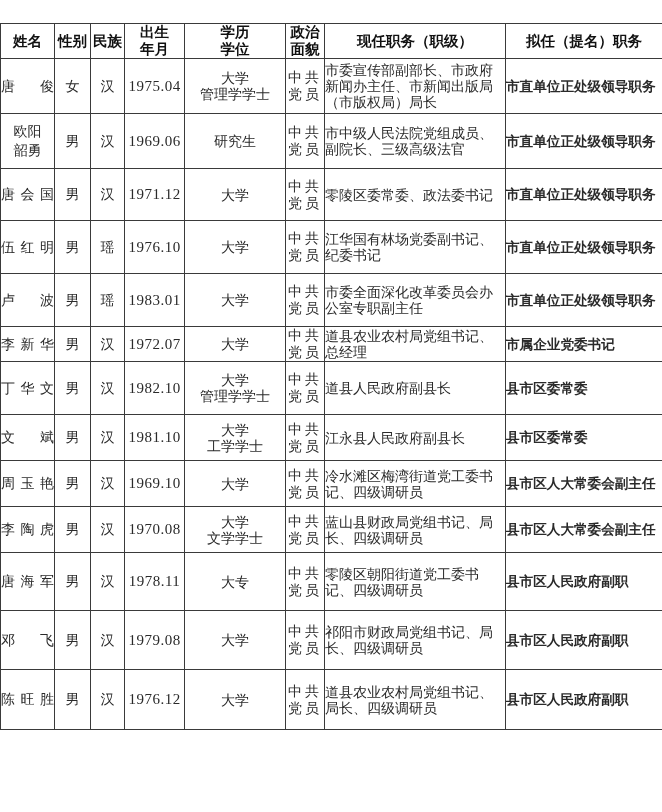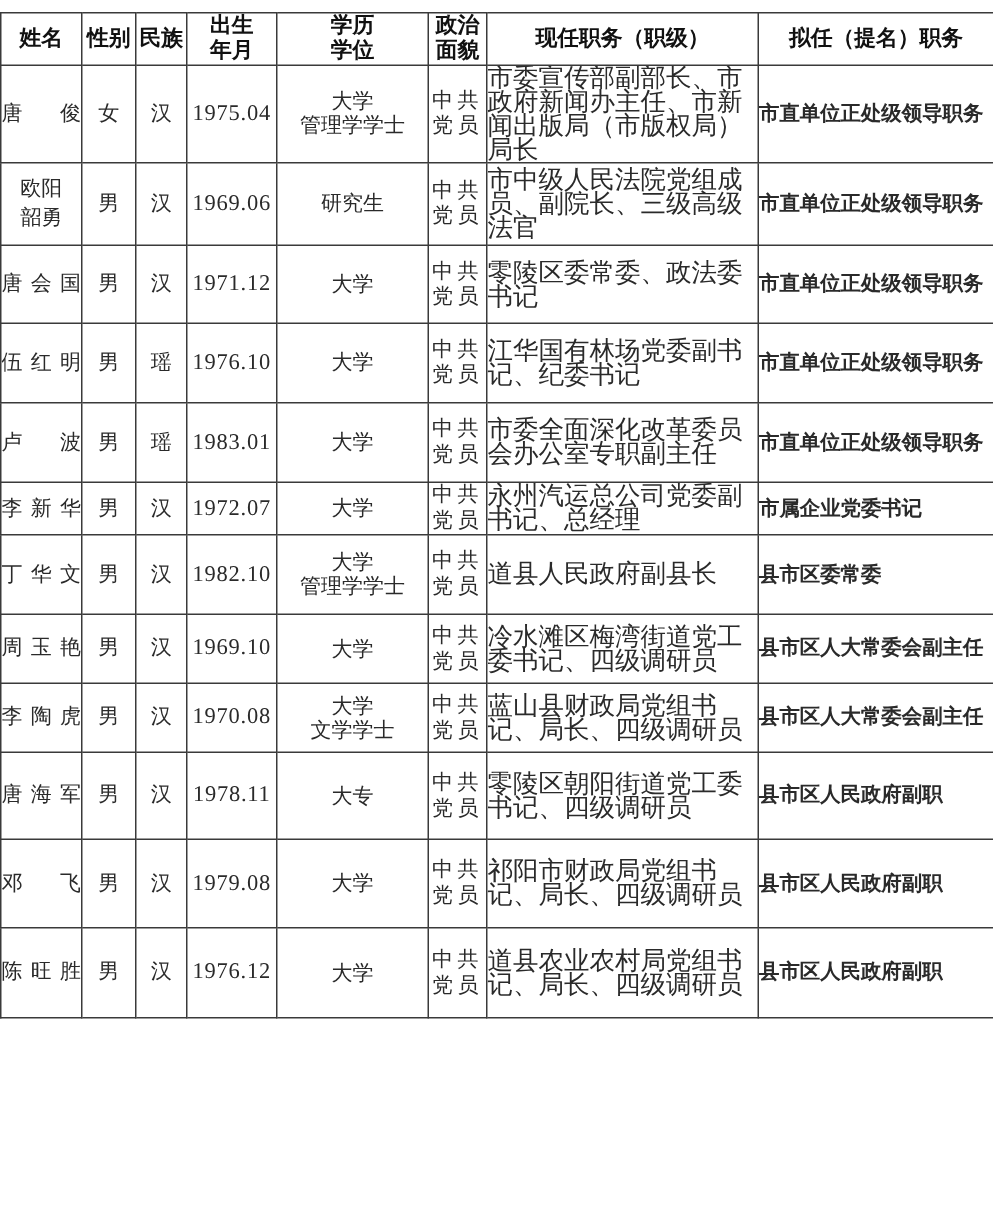--- a/index.html
+++ b/index.html
@@ -1,18 +1,18 @@
 <!DOCTYPE html>
 <html><head>
 <meta charset="utf-8">
 <style>
   html, body { margin: 0; padding: 0; background: #ffffff; }
   body { width: 662px; height: 812px; overflow: hidden; position: relative; }
   table.roster {
-    position: absolute; left: 0; top: 8px;
+    position: absolute; left: 0; top: 23px;
     border-collapse: collapse;
     table-layout: fixed;
     width: 662px;
     font-family: "DejaVu Serif", "Liberation Serif", serif;
     color: #2a2a2a;
   }
   table.roster td, table.roster th {
     border: 1px solid #3a3a3a;
     padding: 0;
     overflow: hidden;
@@ -27,21 +27,21 @@
     text-align: center;
     height: 34px;
   }
   td { font-size: 14px; line-height: 17px; }
   td.name { text-align: justify; text-align-last: justify; padding: 0 2px 0 3px; }
   td.name.two { text-align: center; text-align-last: center; line-height: 19px; }
   td.c { text-align: center; }
   td.birth { font-family: "Liberation Serif", "DejaVu Serif", serif; font-size: 15px; text-align: center; letter-spacing: 0.5px; }
   td.edu { text-align: center; line-height: 16px; }
   td.party { text-align: center; line-height: 17px; letter-spacing: 3px; padding-left: 3px; }
-  td.pos { text-align: left; font-size: 17px; line-height: 16px; padding: 0 1px 0 2px; }
+  td.pos { text-align: left; font-size: 14px; line-height: 16px; padding: 0 1px 0 2px; }
   td.prop { text-align: left; font-size: 13.6px; padding-left: 2px; white-space: nowrap; font-weight: bold; }
   .stack span { display: block; text-align: center; }
 </style>
 </head>
 <body>
 
 <table class="roster">
   <colgroup>
     <col style="width:54px">
       <col style="width:36px">
@@ -148,37 +148,53 @@
       <tr style="height: 30px;">
         <td class="name">李新华</td>
         <td class="c">男</td>
         <td class="c">汉</td>
         <td class="birth">1972.07</td>
         <td class="edu">大学</td>
         <td class="party stack">
           <span>中共</span>
           <span>党员</span>
         </td>
-        <td class="pos">永州汽运总公司党委副书记、总经理</td>
+        <td class="pos">道县农业农村局党组书记、总经理</td>
         <td class="prop">市属企业党委书记</td>
       </tr>
       <tr style="height: 53px;">
         <td class="name">丁华文</td>
         <td class="c">男</td>
         <td class="c">汉</td>
         <td class="birth">1982.10</td>
         <td class="edu stack">
           <span>大学</span>
           <span>管理学学士</span>
         </td>
         <td class="party stack">
           <span>中共</span>
           <span>党员</span>
         </td>
         <td class="pos">道县人民政府副县长</td>
+        <td class="prop">县市区委常委</td>
+      </tr>
+      <tr style="height: 46px;">
+        <td class="name">文　斌</td>
+        <td class="c">男</td>
+        <td class="c">汉</td>
+        <td class="birth">1981.10</td>
+        <td class="edu stack">
+          <span>大学</span>
+          <span>工学学士</span>
+        </td>
+        <td class="party stack">
+          <span>中共</span>
+          <span>党员</span>
+        </td>
+        <td class="pos">江永县人民政府副县长</td>
         <td class="prop">县市区委常委</td>
       </tr>
       <tr style="height: 46px;">
         <td class="name">周玉艳</td>
         <td class="c">男</td>
         <td class="c">汉</td>
         <td class="birth">1969.10</td>
         <td class="edu">大学</td>
         <td class="party stack">
           <span>中共</span>

